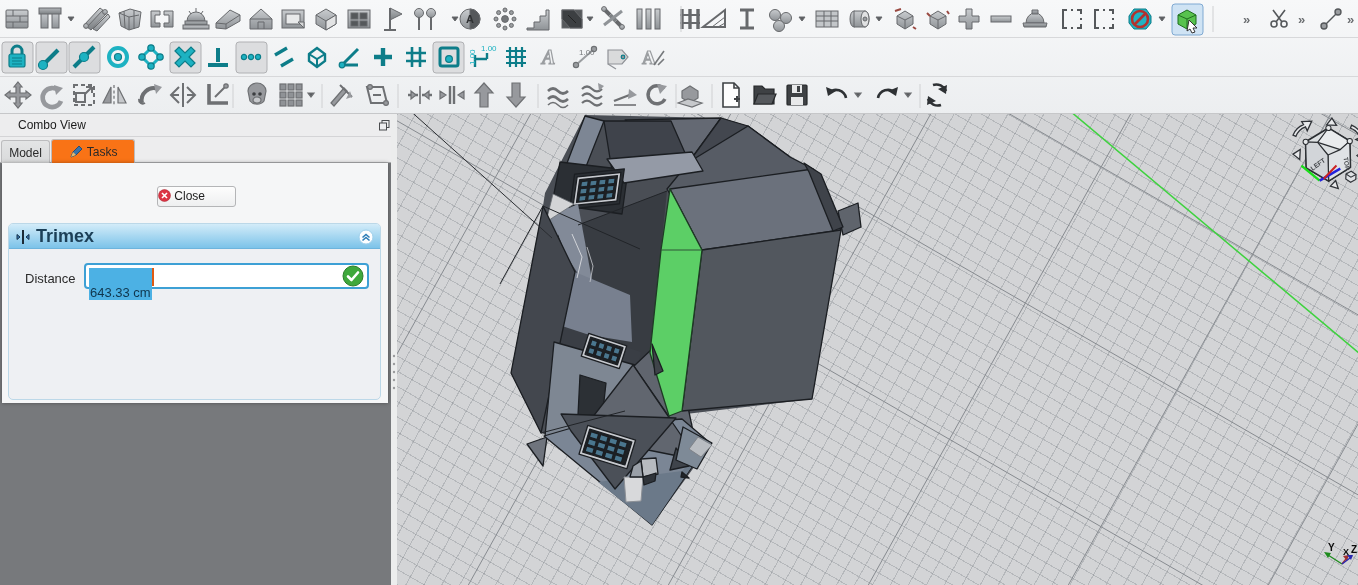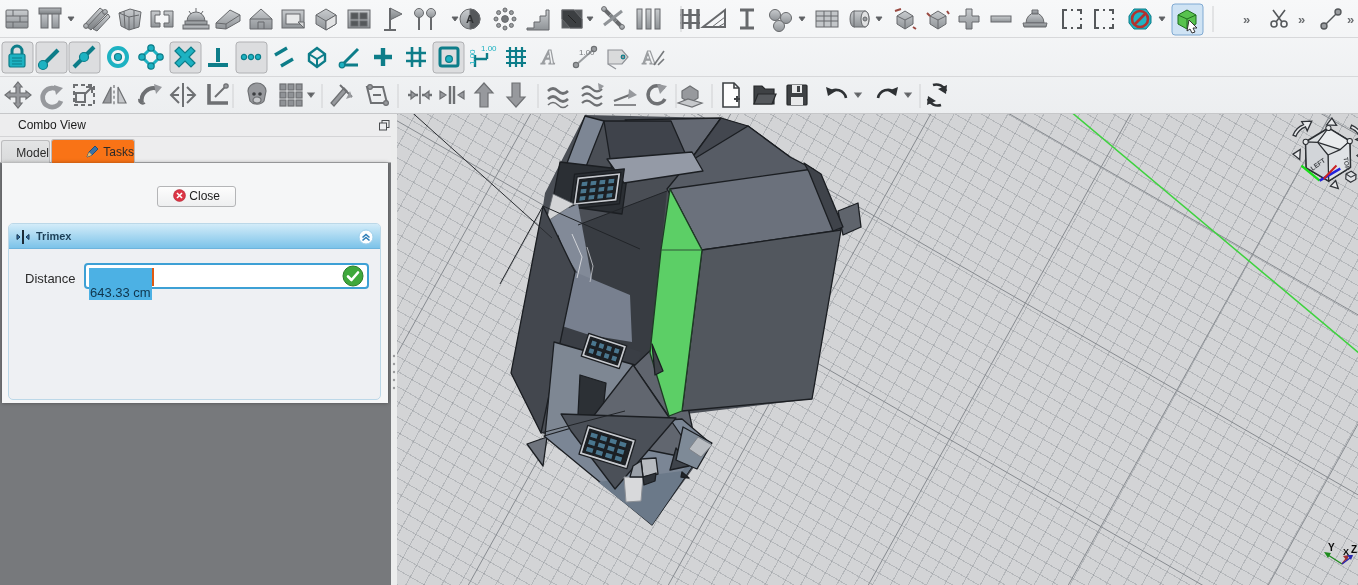--- a/index.html
+++ b/index.html
@@ -3,28 +3,28 @@
 *{margin:0;padding:0;box-sizing:border-box}
 html,body{width:1358px;height:585px;overflow:hidden;font-family:"Liberation Sans",sans-serif}
 #root{position:relative;width:1358px;height:585px;background:#f1f2f3;overflow:hidden}
 
 #tb{position:absolute;left:0;top:0;width:1358px;height:114px;background:linear-gradient(#f7f8f9,#eceef0)}
 .tsep{position:absolute;left:0;width:1358px;height:1px;background:#d7d8da}
 
 #panel{position:absolute;left:0;top:114px;width:391px;height:471px;background:#77797c}
 #ptitle{position:absolute;left:0;top:0;width:391px;height:23px;background:#ededee;border-bottom:1px solid #d4d4d6;color:#1b1b1b;font-size:12px;line-height:23px;padding-left:18px}
 #tabbar{position:absolute;left:0;top:23px;width:391px;height:26px;background:#ededee}
-.tab{position:absolute;top:2px;height:24px;font-size:12px;color:#2a2a2a;text-align:right;border:1px solid #bcbcbe;border-bottom:none;border-radius:3px 3px 0 0}
+.tab{position:absolute;top:2px;height:24px;font-size:12px;color:#2a2a2a;text-align:center;border:1px solid #bcbcbe;border-bottom:none;border-radius:3px 3px 0 0}
 #tabModel{left:1px;width:49px;background:linear-gradient(#e3e4e5,#d9dadb);line-height:24px;top:26px;height:23px}
 #tabTasks{left:51px;width:84px;background:#f97316;line-height:24px;top:25px}
 #pcontent{position:absolute;left:0;top:49px;width:391px;height:422px;background:#77797c}
 #taskwhite{position:absolute;left:2px;top:0px;width:386px;height:240px;background:#f5f6f7;box-shadow:0 0 4px rgba(0,0,0,.35)}
-#closebtn{position:absolute;left:157px;top:23px;width:79px;height:21px;background:linear-gradient(#fdfdfd,#eeeff0);border:1px solid #b4b5b7;border-radius:3px;font-size:12px;color:#1d1d1d;text-align:center;line-height:19px}
+#closebtn{position:absolute;left:157px;top:23px;width:79px;height:21px;background:linear-gradient(#fdfdfd,#eeeff0);border:1px solid #b4b5b7;border-radius:3px;font-size:12px;color:#1d1d1d;line-height:19px}
 #trimexbox{position:absolute;left:8px;top:60px;width:373px;height:177px;border-radius:5px;background:#eef0f3;border:1px solid #bcd8e8}
-#trimexhdr{position:absolute;left:0;top:0;width:371px;height:25px;border-radius:4px 4px 0 0;background:linear-gradient(#d3ecf9,#7cc3e9);border-bottom:1px solid #6db4dd;color:#1c3f57;font-size:11px;font-weight:bold;line-height:25px;padding-left:27px}
+#trimexhdr{position:absolute;left:0;top:0;width:371px;height:25px;border-radius:4px 4px 0 0;background:linear-gradient(#d3ecf9,#7cc3e9);border-bottom:1px solid #6db4dd;color:#1c3f57;font-size:18px;font-weight:bold;line-height:25px;padding-left:27px}
 #distlbl{position:absolute;left:16px;top:47px;font-size:13px;color:#2b2b2b}
 #distinput{position:absolute;left:75px;top:39px;width:285px;height:26px;background:#fff;border:2px solid #3da0d5;border-radius:4px}
 #seltext{position:absolute;left:3px;top:3px;height:18px;background:#4cb1e4;color:#10364d;font-size:13px;line-height:18px;padding:16px 1px;white-space:pre}
 #caret{position:absolute;top:3px;height:18px;width:2px;background:#e05a12}
 
 #vp{position:absolute;left:397px;top:114px;width:961px;height:471px;background:#d3d4d6;overflow:hidden}
 #gridwrap{position:absolute;left:0;top:0;width:961px;height:471px;
 background:
  repeating-linear-gradient(119deg, rgba(120,126,132,.33) 0 1px, transparent 1px 15.7px),
  repeating-linear-gradient(30deg, rgba(120,126,132,.33) 0 1px, transparent 1px 13.2px)}

